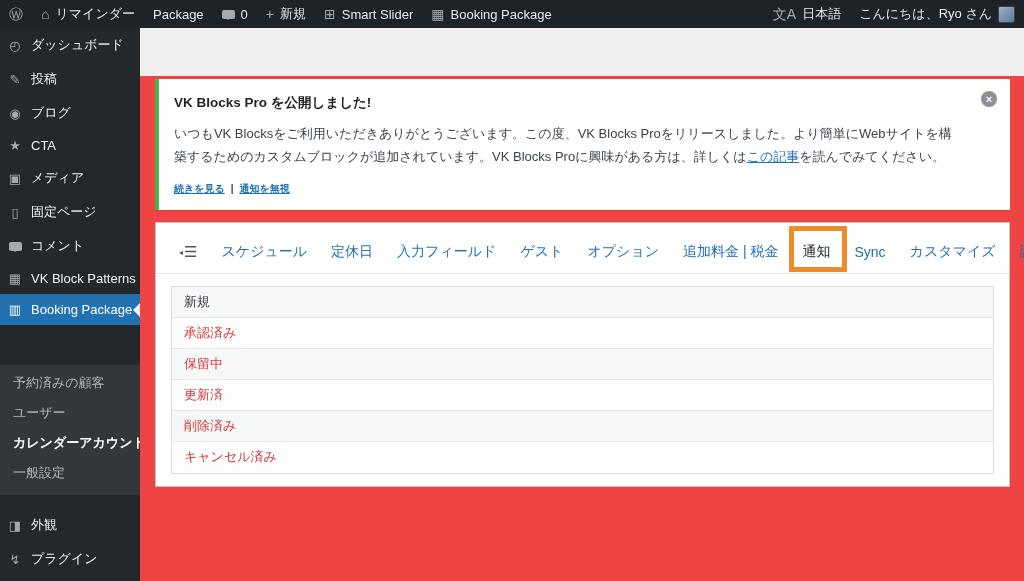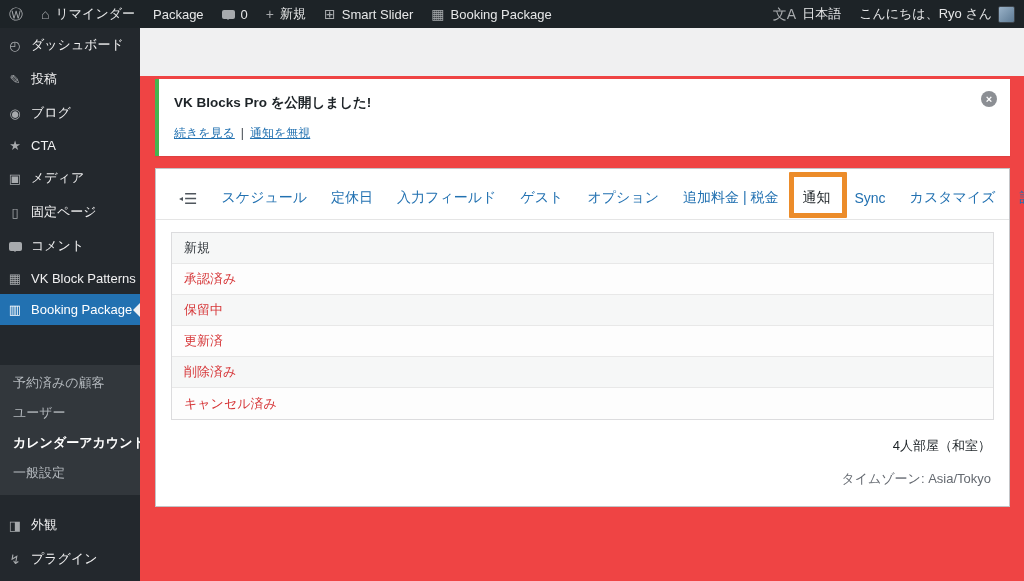--- a/index.html
+++ b/index.html
@@ -33,21 +33,21 @@
   .smi.current { color:#fff; font-weight:bold; }
   .menu-gap { height:13px; }
 
   
   #content { position:absolute; left:140px; top:28px; right:0; bottom:0; background:#ef4444; overflow:hidden;margin-top:48px; }
 
   .notice { background:#fff; border-left:4px solid #46b450; margin:3px 14px 12px 15px;
             padding:10px 46px 14px 15px; box-shadow:0 1px 1px rgba(0,0,0,.06); position:relative; }
   .notice-title { font-weight:bold; font-size:13.5px; color:#1d2327; margin:5px 0 11px; }
   .notice-body { font-size:13px; color:#3c434a; line-height:1.75; }
-  .notice-links { margin-top:13px; font-size:12px; }
+  .notice-links { margin-top:13px; font-size:10px;font-weight:bold; }
   .link { color:#2271b1; text-decoration:underline; cursor:pointer; }
   .sep { margin:0 6px; color:#3c434a; }
   .dismiss { position:absolute; top:12px; right:13px; width:16px; height:16px; border-radius:50%;
              background:#8c8f94; color:#fff; font-size:11px; line-height:16px; text-align:center;
              cursor:pointer; font-weight:bold; }
 
   .panel { background:#fff; border:1px solid #c3c4c7; margin:0 14px 0 15px; position:relative; padding-bottom:12px; }
   .tabbar { display:flex; align-items:center; gap:24px; padding:20px 10px 12px 23px;
             border-bottom:1px solid #e5e5e5; }
   .tabs-menu { color:#50575e; font-size:15px; display:flex; align-items:center; cursor:pointer; line-height:1; }
@@ -181,20 +181,21 @@
   <div class="mi">
     <span class="ico">⊕</span>
     <span>言語</span>
   </div>
 </div>
 
 <div id="content">
 
   <div class="notice">
     <div class="notice-title">VK Blocks Pro を公開しました!</div>
+    <div class="notice-body"><span>いつもVK Blocksをご利用いただきありがとうございます。この度、VK Blocks Proをリリースしました。より簡単にWebサイトを構築するためのカスタムブロックが追加されています。VK Blocks Proに興味がある方は、詳しくは</span><a class="link">この記事</a><span>を読んでみてください。</span></div>
     <div class="notice-links">
       <a class="link">続きを見る</a><span class="sep">|</span><a class="link">通知を無視</a>
     </div>
     <span class="dismiss">×</span>
   </div>
 
   <div class="panel">
     <div class="tabbar">
       <span class="tabs-menu">
           <span class="tm-arrow">◂</span>
@@ -226,19 +227,15 @@
           <span>更新済</span>
         </div>
       <div class="row row-red">
           <span>削除済み</span>
         </div>
       <div class="row row-red">
           <span>キャンセル済み</span>
         </div>
     </div>
 
-    <div class="panel-footer">
-      <div class="room">4人部屋（和室）</div>
-      <div class="tz">タイムゾーン: Asia/Tokyo</div>
-    </div>
   </div>
 
 </div>
 
 </body></html>

